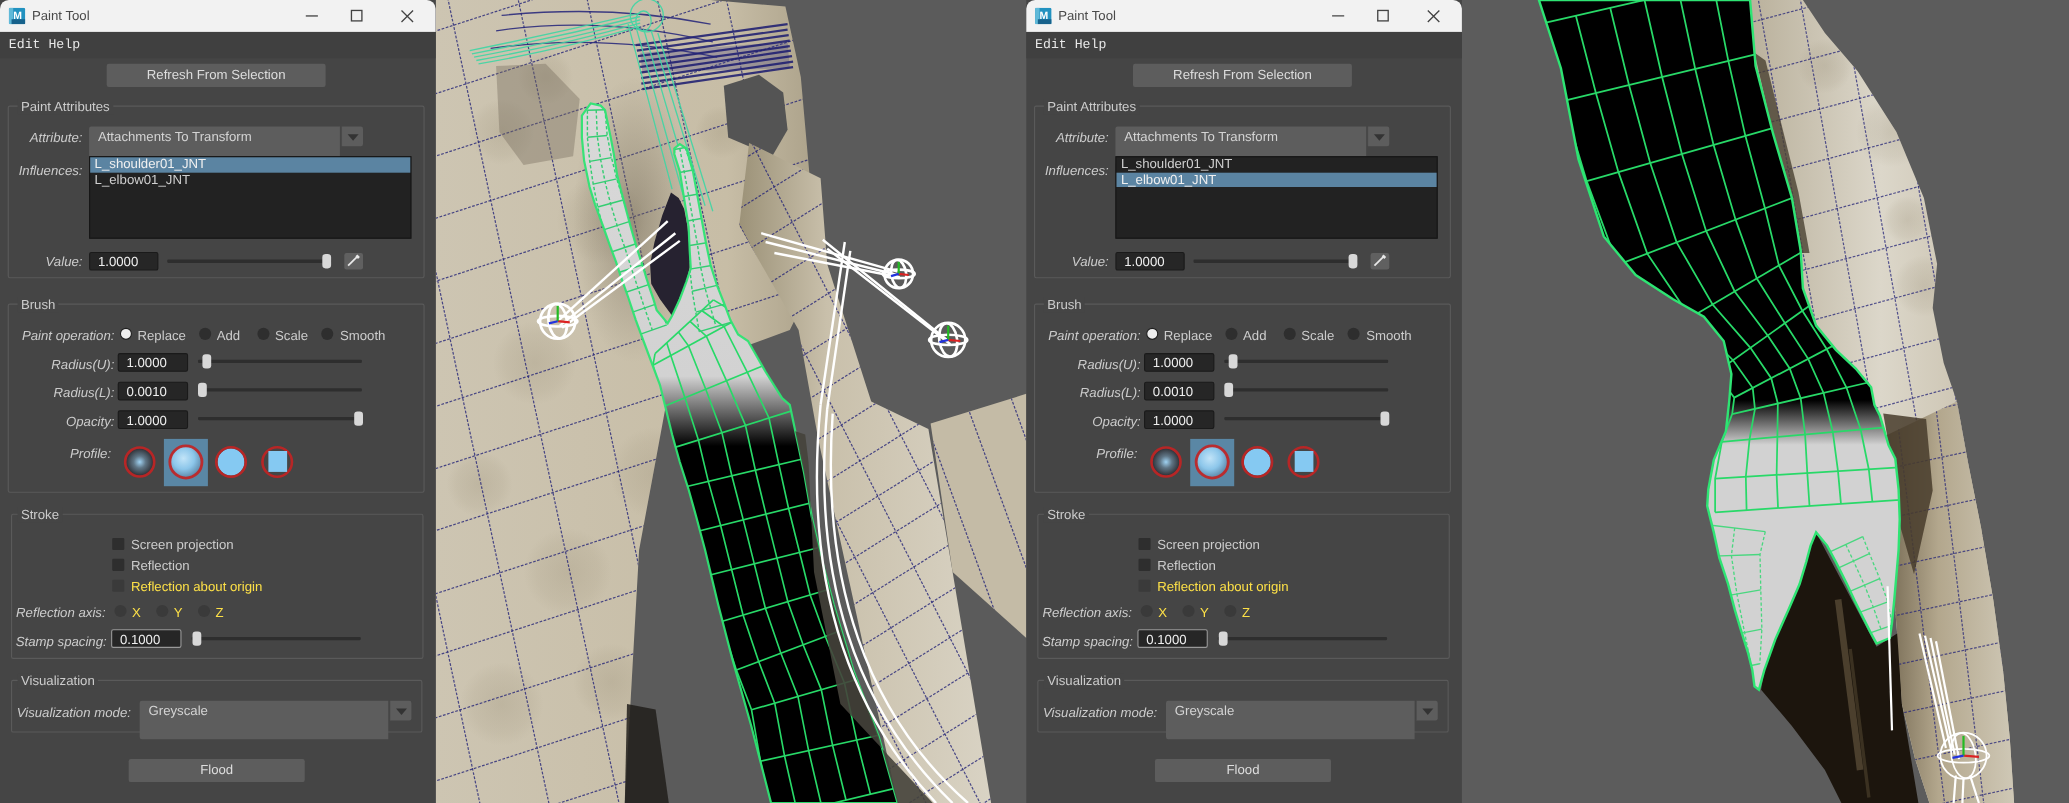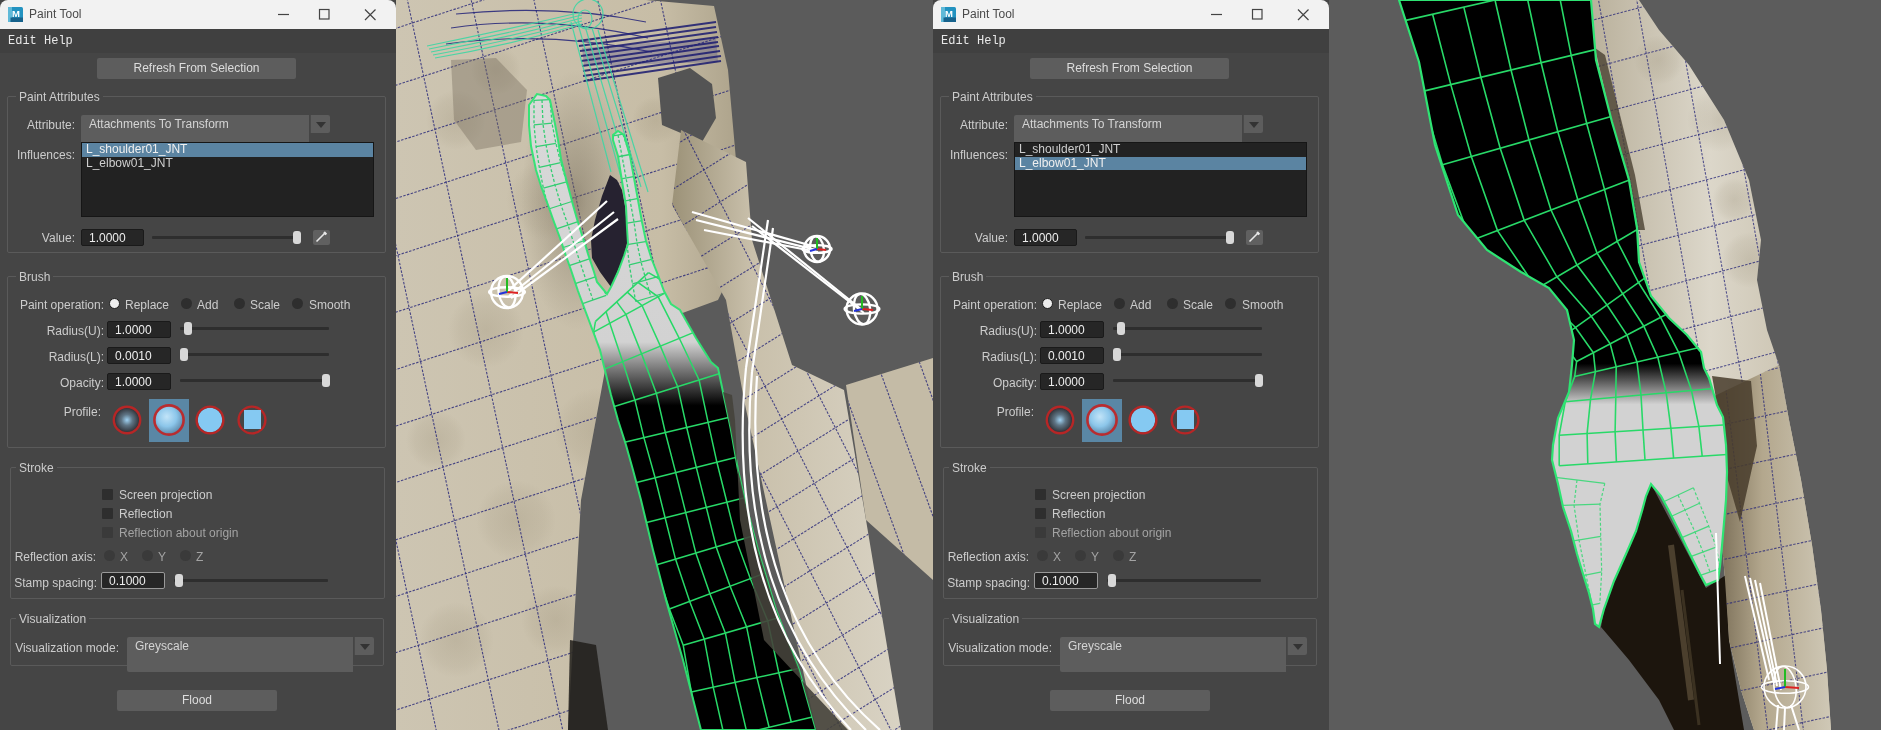--- a/index.html
+++ b/index.html
@@ -11,41 +11,41 @@
   border-radius:8px 8px 0 0;}
 .mico{position:absolute;left:8px;top:7px;}
 .ttl{position:absolute;left:29px;top:7px;color:#4a4a4a;font-size:12px;}
 .wbtns{position:absolute;right:7px;top:0;}
 .menur{position:absolute;left:0;top:29px;width:100%;height:24px;background:#404040;}
 .menur span{position:absolute;top:5px;color:#e8e8e8;font-family:Liberation Mono, monospace;}
 .btn{position:absolute;background:#5d5d5d;color:#dddddd;text-align:center;
   border-radius:2px;}
 .gbox{position:absolute;border:1px solid #5a5a5a;border-radius:2px;}
 .glab{position:absolute;background:#454545;padding:0 3px;color:#cccccc;}
-.lab{position:absolute;color:#cccccc;white-space:nowrap;}
+.lab{position:absolute;color:#cccccc;white-space:nowrap;font-style:italic;}
 .drop{position:absolute;height:35px;background:#5d5d5d;color:#d4d4d4;
   padding:2px 0 0 8px;border-radius:2px 0 0 2px;}
 .dbtn{position:absolute;width:20px;height:18px;background:#5d5d5d;
   border-left:1px solid #4a4a4a;border-radius:0 2px 2px 0;}
 .darr{position:absolute;left:5px;top:7px;width:0;height:0;
   border-left:5px solid transparent;border-right:5px solid transparent;
   border-top:6px solid #333333;}
 .list{position:absolute;background:#222222;border:1px solid #161616;}
 .lrow{height:13.5px;line-height:13.5px;padding-left:4px;font-size:12px;}
 .inp{position:absolute;height:17px;background:#262626;color:#eeeeee;
   padding:1px 0 0 7px;border:1px solid #1a1a1a;border-radius:2px;}
 .inp.foc{border:1px solid #999999;}
 .strack{position:absolute;height:3px;background:#2e2e2e;border-radius:1px;}
 .shandle{position:absolute;width:8px;height:13px;background:#d8d8d8;border-radius:3px;}
 .pbtn{position:absolute;width:17px;height:15px;background:#606060;border-radius:2px;}
 .radio{position:absolute;width:11px;height:11px;border-radius:50%;background:#2e2e2e;}
 .radio.on{background:#ededed;border:1.5px solid #1f1f1f;box-sizing:border-box;}
 .radio.dis{background:#3a3a3a;}
 .rlab{position:absolute;color:#cccccc;}
-.rlab.dim{color:#a3a3a3;}
+.rlab.dim{color:#fde047;}
 .chk{position:absolute;width:11px;height:11px;background:#2e2e2e;border-radius:1px;}
 .chk.dis{background:#3a3a3a;}
 </style></head>
 <body>
 <svg class="vp" style="left:396px;width:538px;" viewBox="0 0 538 730">
     <rect width="538" height="730" fill="#5b5b5b"></rect>
     <defs>
 <linearGradient id="fade" x1="0" y1="0" x2="0" y2="1">
  <stop offset="0" stop-color="#d9d9d9"></stop>
         <stop offset="0.39" stop-color="#d2d2d2"></stop>

